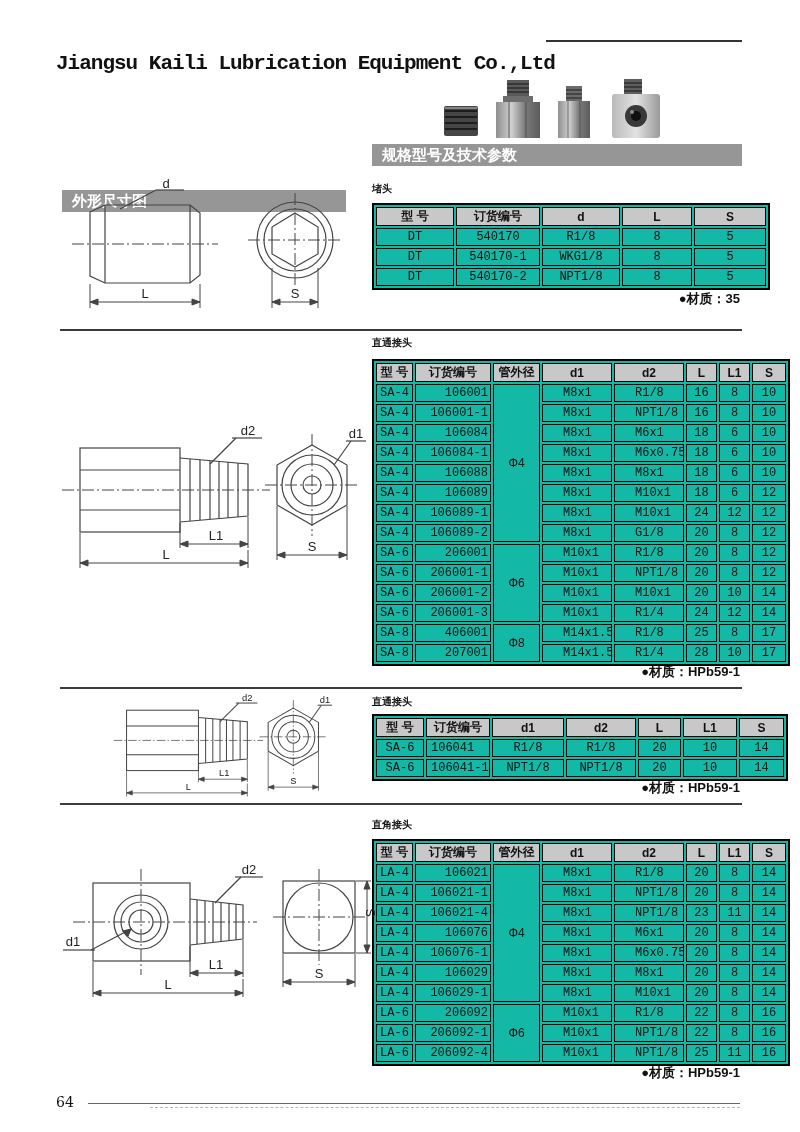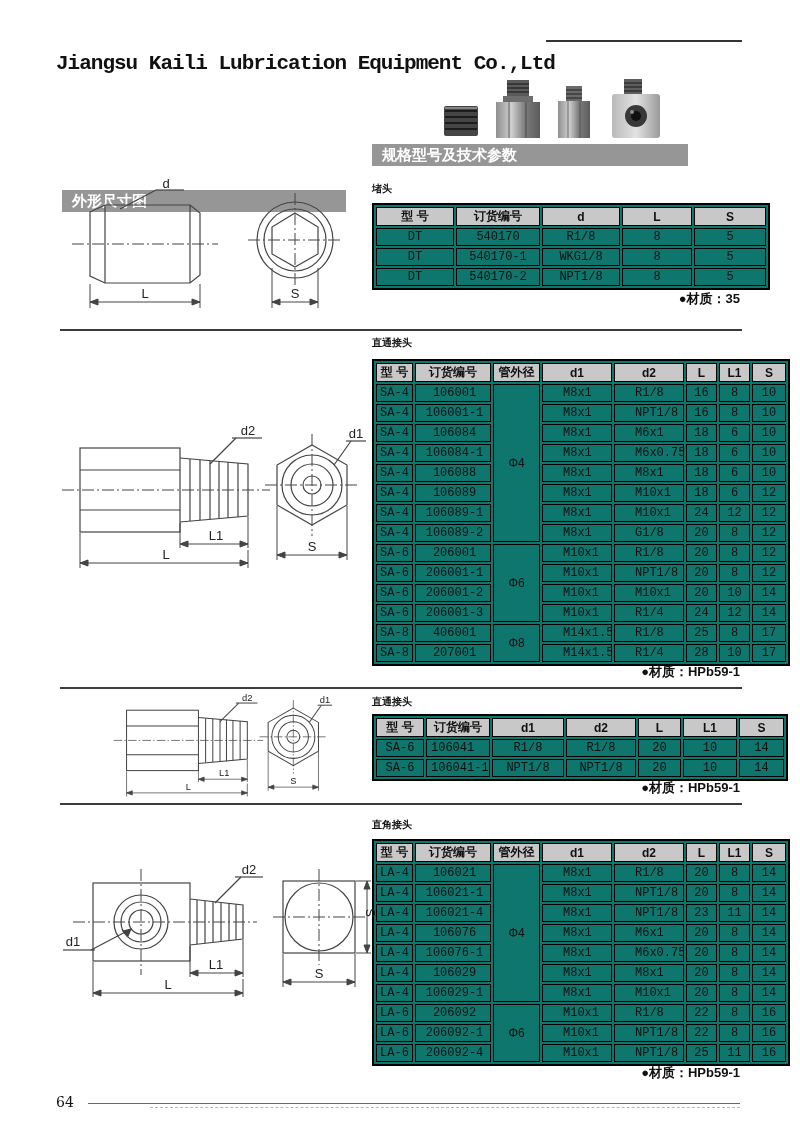--- a/index.html
+++ b/index.html
@@ -6,41 +6,41 @@
   body{width:800px;height:1132px;position:relative;background:#fff;overflow:hidden;
        font-family:"Liberation Sans",sans-serif;color:#111;}
 
   .company{position:absolute;left:56px;top:24px;font-family:"Liberation Mono",monospace;
            font-weight:bold;font-size:21px;letter-spacing:-1px;white-space:nowrap;margin-top:28px;}
   .company-line{position:absolute;left:546px;top:40px;width:196px;height:2px;background:#333;}
 
   .bar{position:absolute;top:144px;height:22px;background:#969696;color:#fff;
        font-weight:bold;font-size:15px;line-height:22px;padding-left:10px;box-sizing:border-box;}
   .bar-left{left:62px;width:284px;margin-top:46px;}
-  .bar-right{left:372px;width:316px;}
+  .bar-right{left:372px;width:370px;}
 
   .hr{position:absolute;left:60px;width:682px;height:2px;background:#3c3c3c;}
 
   .sec-title{position:absolute;left:372px;font-weight:bold;font-size:10px;}
 
   .spec{position:absolute;left:372px;width:368px;border-collapse:separate;border-spacing:2px;
-        border:2px solid #000;table-layout:fixed;background:#0f766e;
+        border:2px solid #000;table-layout:fixed;background:#14b8a6;
         font-family:"Liberation Mono",monospace;}
   .spec th{background:#c8c8c8;border:1px solid #000;font-family:"Liberation Sans",sans-serif;
            font-weight:bold;font-size:12px;height:16px;padding:0 1px;text-align:center;overflow:hidden;}
   .spec td{border:1px solid #000;font-size:12px;height:14px;line-height:14px;padding:1px 2px;
            text-align:center;overflow:hidden;white-space:nowrap;}
   .spec td.span-cell{font-family:"Liberation Sans",sans-serif;}
 
   .cols5 .c0{width:74px}.cols5 .c1{width:80px}.cols5 .c2{width:74px}.cols5 .c3{width:66px}.cols5 .c4{width:68px}
   .cols8 .c0{width:33px}.cols8 .c1{width:72px}.cols8 .c2{width:43px}.cols8 .c3{width:66px}
   .cols8 .c4{width:66px}.cols8 .c5{width:27px}.cols8 .c6{width:27px}.cols8 .c7{width:30px}
   .cols7 .c0{width:44px}.cols7 .c1{width:60px}.cols7 .c2{width:68px}.cols7 .c3{width:66px}
   .cols7 .c4{width:39px}.cols7 .c5{width:50px}.cols7 .c6{width:41px}
-  .cols8 td.c1{text-align:center;padding-left:5px}
+  .cols8 td.c1{text-align:right;padding-left:5px}
   .cols8 td.c3,.cols8 td.c4{text-align:left;padding-left:20px}
   .cols7 td.c1{text-align:left;padding-left:4px}
 
   .material{position:absolute;left:372px;width:368px;text-align:right;
             font-weight:bold;font-size:13px;}
 
   .drawing{position:absolute;}
   .drawing text{font-family:"Liberation Sans",sans-serif;font-size:13px;fill:#222;}
 
   .page-num{position:absolute;left:56px;top:1094px;font-family:"DejaVu Serif",serif;font-size:14px;}

